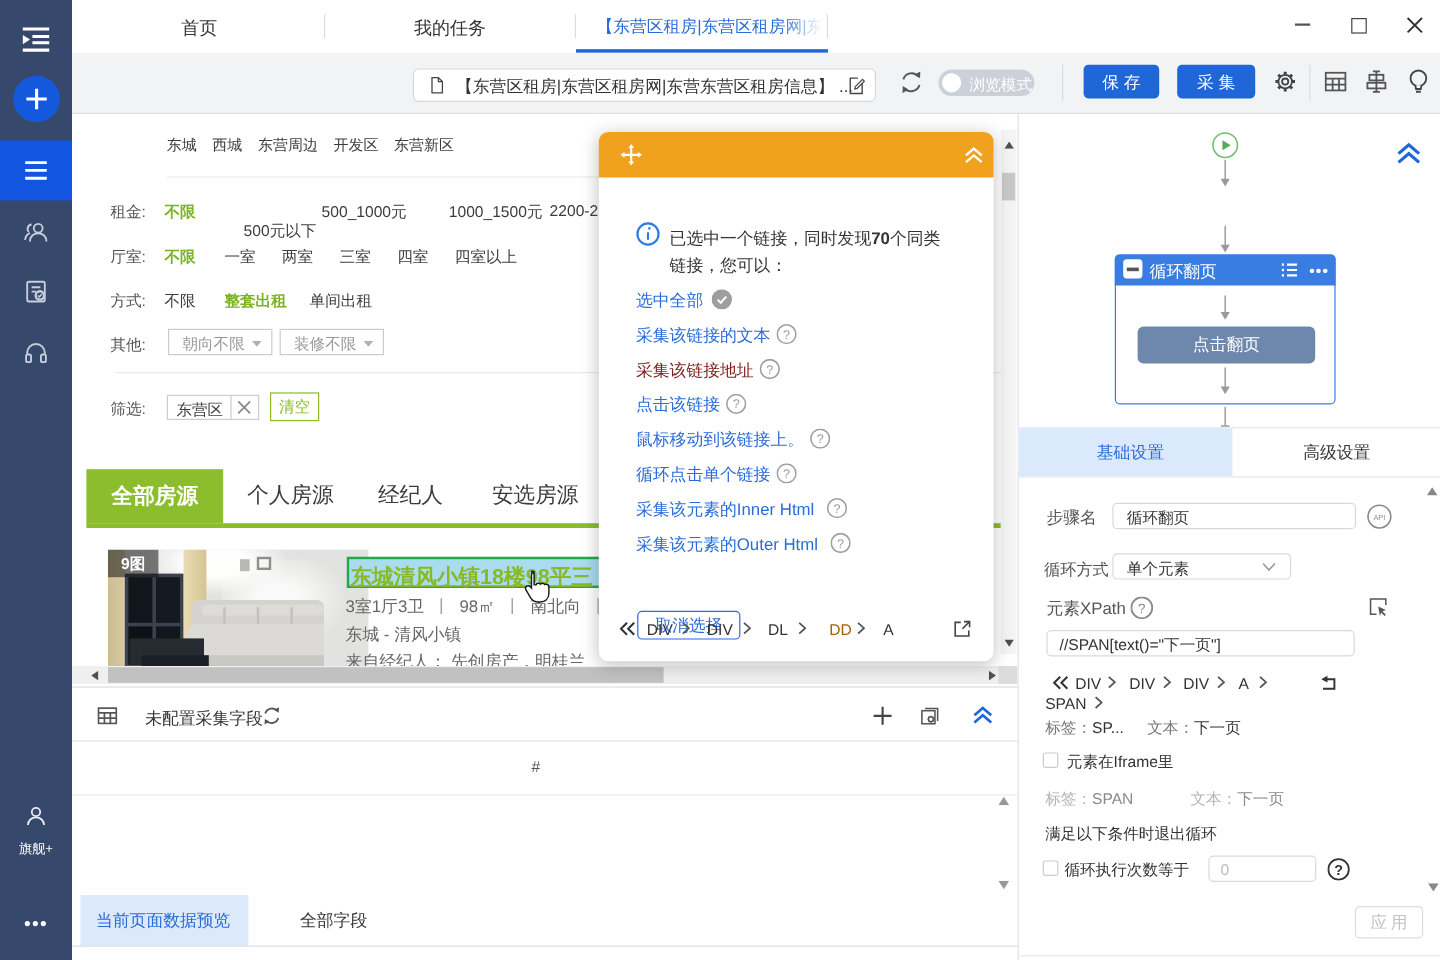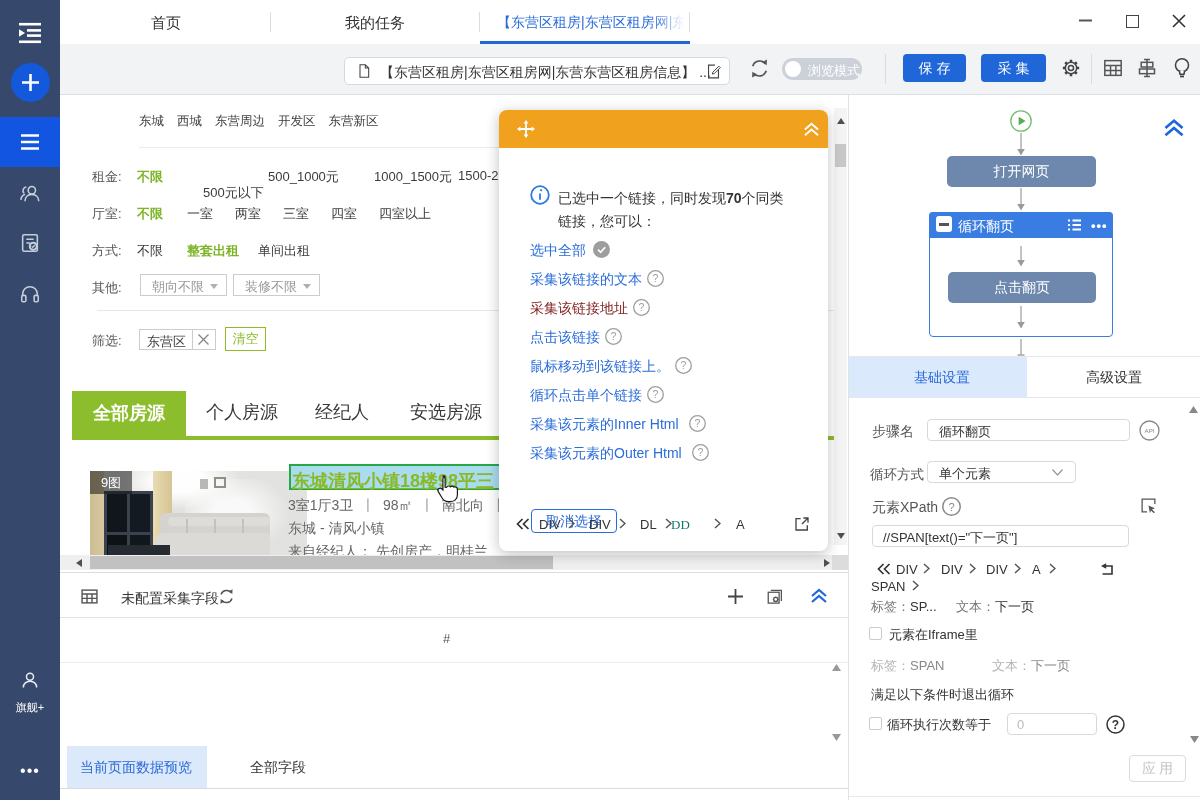--- a/index.html
+++ b/index.html
@@ -139,21 +139,21 @@
 <div class="ab" id="webview" style="left:60px;top:95px;width:788px;height:475px;background:#fff;overflow:hidden;font-size:13px;color:#3c3c3c;">
 
   <div class="ab" style="left:79px;top:18px;white-space:nowrap;word-spacing:9.5px;font-size:12.5px;">东城 西城 东营周边 开发区 东营新区</div>
   <div class="ab" style="left:79px;top:52px;width:687px;height:1px;background:#ebebeb;"></div>
 
   <div class="ab" style="left:32px;top:73px;color:#555;">租金:</div>
   <div class="ab" style="left:77px;top:73px;color:#7cb425;font-weight:bold;">不限</div>
   <div class="ab" style="left:143px;top:73px;margin-top:16px;">500元以下</div>
   <div class="ab" style="left:208px;top:73px;">500_1000元</div>
   <div class="ab" style="left:298px;top:73px;margin-left:16px;">1000_1500元</div>
-  <div class="ab" style="left:398px;top:73px;">1500-2</div>
+  <div class="ab" style="left:398px;top:73px;">2200-2</div>
   <div class="ab" style="left:32px;top:110px;color:#555;">厅室:</div>
   <div class="ab" style="left:77px;top:110px;color:#7cb425;font-weight:bold;">不限</div>
   <div class="ab" style="left:127px;top:110px;">一室</div>
   <div class="ab" style="left:175px;top:110px;">两室</div>
   <div class="ab" style="left:223px;top:110px;">三室</div>
   <div class="ab" style="left:271px;top:110px;">四室</div>
   <div class="ab" style="left:319px;top:110px;">四室以上</div>
   <div class="ab" style="left:32px;top:147px;color:#555;text-align:right;">方式:</div>
   <div class="ab" style="left:77px;top:147px;">不限</div>
   <div class="ab" style="left:127px;top:147px;color:#7cb425;font-weight:bold;">整套出租</div>
@@ -179,21 +179,21 @@
       <path d="M0.5 0.5 L10.5 10.5 M10.5 0.5 L0.5 10.5" stroke="#888" stroke-width="1.4"></path>
     </svg>
   <div class="ab" style="left:165px;top:232px;width:41px;height:24px;border:1px solid #8cbb2a;box-sizing:border-box;color:#8cbb2a;text-align:center;line-height:22px;">清空</div>
 
   <div class="ab" style="left:12px;top:296px;width:114px;height:45px;background:#8cbd2d;color:#fff;font-size:18px;font-weight:bold;text-align:center;line-height:45px;">全部房源</div>
   <div class="ab" style="left:12px;top:341px;width:762px;height:4px;background:#8cbd2d;"></div>
   <div class="ab" style="left:146px;top:305px;font-size:18px;color:#3a3a3a;">个人房源</div>
   <div class="ab" style="left:255px;top:305px;font-size:18px;color:#3a3a3a;">经纪人</div>
   <div class="ab" style="left:350px;top:305px;font-size:18px;color:#3a3a3a;">安选房源</div>
 
-  <div class="ab" style="left:30px;top:376px;width:217px;height:110px;background:#e2e2e0;overflow:hidden;">
+  <div class="ab" style="left:30px;top:363px;width:217px;height:110px;background:#e2e2e0;overflow:hidden;font-weight:bold;">
     <div class="ab" style="left:30px;top:-18px;width:120px;height:56px;background:radial-gradient(ellipse at 50% 50%,rgba(255,255,255,0.95) 30%,rgba(255,255,255,0) 72%);"></div>
     <div class="ab" style="left:95px;top:8px;width:105px;height:75px;background:radial-gradient(ellipse at 45% 45%,rgba(255,255,255,0.8) 22%,rgba(255,255,255,0) 70%);"></div>
     <div class="ab" style="left:110px;top:8px;width:8px;height:10px;background:#b8b8b4;"></div>
     <div class="ab" style="left:124px;top:6px;width:12px;height:11px;border:2px solid #8f8f89;box-sizing:border-box;"></div>
     <div class="ab" style="left:0;top:0;width:14px;height:110px;background:linear-gradient(90deg,#cdbc92,#d8c9a2);"></div>
     <div class="ab" style="left:14px;top:20px;width:49px;height:90px;background:#39424d;"></div>
     <div class="ab" style="left:17px;top:23px;width:20px;height:38px;background:#10161c;"></div>
     <div class="ab" style="left:40px;top:23px;width:20px;height:38px;background:#141a21;"></div>
     <div class="ab" style="left:17px;top:64px;width:20px;height:40px;background:#0d1217;"></div>
     <div class="ab" style="left:40px;top:64px;width:20px;height:40px;background:#11171d;"></div>
@@ -299,21 +299,20 @@
   <svg class="ab" style="left:314px;top:22px;" width="22" height="22" viewBox="0 0 18 18">
     <g fill="none" stroke="#1f66d9" stroke-width="2.2">
       <path d="M2 9 L9 3 L16 9"></path>
         <path d="M2 15 L9 9 L16 15"></path>
     </g>
   </svg>
   <svg class="ab" style="left:166px;top:38px;" width="12" height="24" viewBox="0 0 12 24">
     <path d="M6 0 V17" stroke="#9a9a9a" stroke-width="1.2"></path>
       <path d="M2.2 16 L6 22.5 L9.8 16 Z" fill="#9a9a9a"></path>
   </svg>
-  <div class="ab" style="left:98px;top:61px;width:149px;height:31px;background:#6d87ad;border-radius:5px;color:#fff;font-size:14px;text-align:center;line-height:31px;">打开网页</div>
   <svg class="ab" style="left:166px;top:93px;" width="12" height="24" viewBox="0 0 12 24">
     <path d="M6 0 V17" stroke="#9a9a9a" stroke-width="1.2"></path>
       <path d="M2.2 16 L6 22.5 L9.8 16 Z" fill="#9a9a9a"></path>
   </svg>
 
   <div class="ab" style="left:80px;top:117px;width:184px;height:125px;border:1px solid #3a7de2;box-sizing:border-box;background:#fff;border-radius:4px;"></div>
   <div class="ab" style="left:80px;top:117px;width:184px;height:26px;background:#3a7de2;border-radius:4px 4px 0 0;"></div>
   <div class="ab" style="left:87px;top:121px;width:16px;height:16px;background:#fff;border-radius:3px;"></div>
   <div class="ab" style="left:90px;top:128px;width:10px;height:2.5px;background:#555;"></div>
   <div class="ab" style="left:109px;top:123px;color:#fff;font-size:14px;">循环翻页</div>
@@ -499,21 +498,21 @@
       <path d="M1 1 L6 5.5 L1 10" fill="none" stroke="#555" stroke-width="1.5"></path>
     </svg>
   <div class="ab" style="left:90px;top:407px;font-size:13px;color:#333;">DIV</div>
   <svg class="ab" style="left:120px;top:408px;" width="7" height="11" viewBox="0 0 7 11">
       <path d="M1 1 L6 5.5 L1 10" fill="none" stroke="#555" stroke-width="1.5"></path>
     </svg>
   <div class="ab" style="left:141px;top:407px;font-size:13px;color:#333;">DL</div>
   <svg class="ab" style="left:166px;top:408px;" width="7" height="11" viewBox="0 0 7 11">
       <path d="M1 1 L6 5.5 L1 10" fill="none" stroke="#555" stroke-width="1.5"></path>
     </svg>
-  <div class="ab" style="left:172px;top:407px;font-size:13px;color:#0f766e;font-family:Liberation Serif, serif;">DD</div>
+  <div class="ab" style="left:192px;top:407px;font-size:13px;color:#a16207;">DD</div>
   <svg class="ab" style="left:215px;top:408px;" width="7" height="11" viewBox="0 0 7 11">
       <path d="M1 1 L6 5.5 L1 10" fill="none" stroke="#555" stroke-width="1.5"></path>
     </svg>
   <div class="ab" style="left:237px;top:407px;font-size:13px;color:#333;">A</div>
   <svg class="ab" style="left:295px;top:406px;" width="16" height="16" viewBox="0 0 24 24">
     <path d="M10 4 H3 V21 H20 V14" fill="none" stroke="#444" stroke-width="2"></path>
     <path d="M14 3 H21 V10 M21 3 L12 12" fill="none" stroke="#444" stroke-width="2"></path>
   </svg>
 </div>
 

